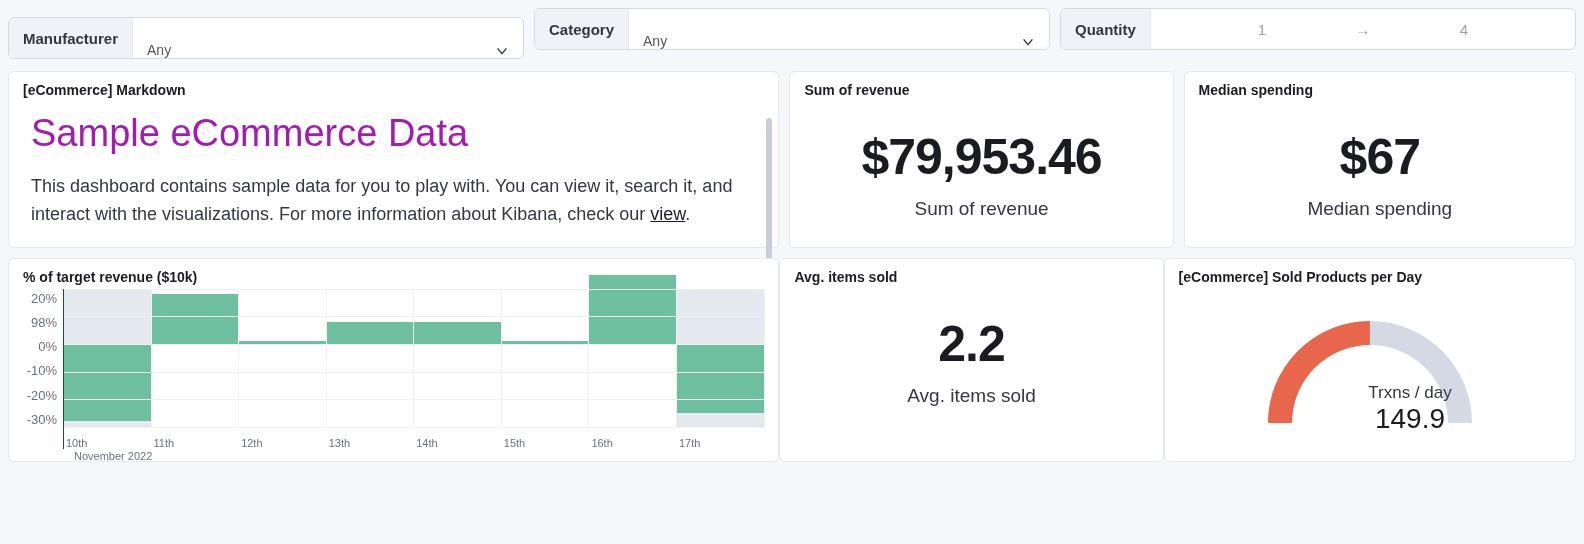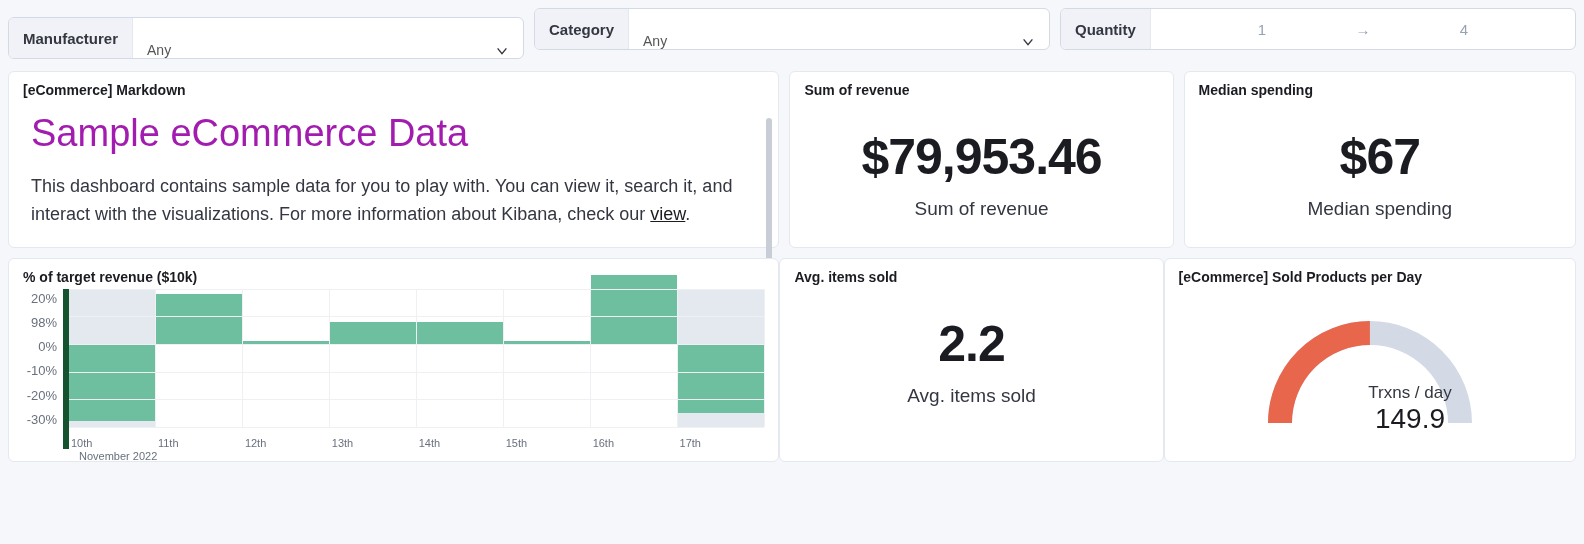--- a/index.html
+++ b/index.html
@@ -145,21 +145,21 @@
     justify-content:space-between;
     align-items:flex-end;
     font-size:13px;
     color:#69707d;
     padding:2px 6px 22px 0;
     width:40px;
   }
   .plot {
     flex:1;
     position:relative;
-    border-left:6px solid #14532d;
+    border-left:1px solid #14532d;
   }
   .plot-grid {
     position:absolute; left:0; right:0;
     border-top:1px solid #eef0f4;
   }
   .cols {
     position:absolute; left:0; right:0; top:0; bottom:22px;
     display:flex;
   }
   .col {

